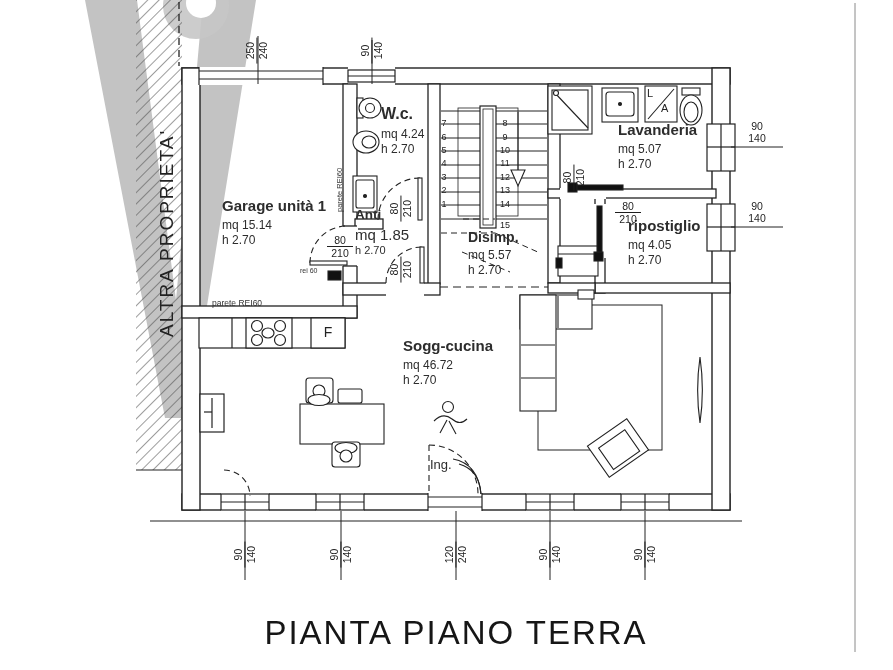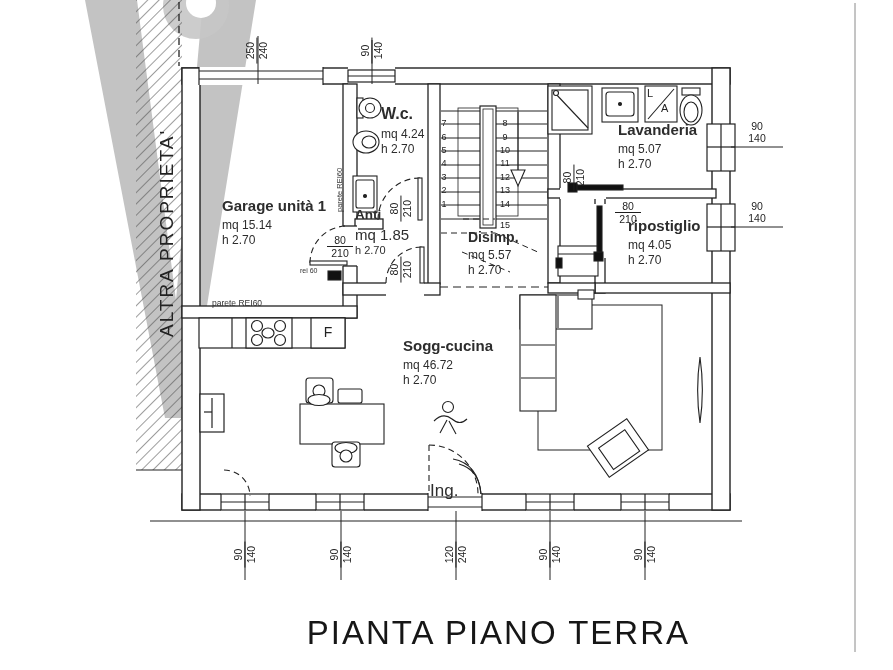--- a/index.html
+++ b/index.html
@@ -11,21 +11,21 @@
   .room .rmeta{font-size:12px;line-height:1.25;}
   .rot90{transform:rotate(-90deg);transform-origin:center center;}
   .dim{position:absolute;width:32px;display:flex;flex-direction:column;align-items:center;
        font-size:10.5px;line-height:1.15;color:#1f1f1f;text-align:center;}
   .dim span{display:block;}
   .dim .bot{border-top:1.2px solid #1f1f1f;padding:0 2px;min-width:22px;}
   .dim .top{padding:0 2px;}
   .dim.nobar .bot{border-top:none;}
   .snum{position:absolute;font-size:9px;width:14px;text-align:center;color:#222;}
   .tiny{font-size:7.5px;color:#333;}
-  #title{position:absolute;left:250px;top:614px;width:440px;text-align:right;
+  #title{position:absolute;left:236px;top:614px;width:440px;text-align:center;
          font-size:33px;letter-spacing:2px;color:#161616;}
   #side-label{position:absolute;left:58px;top:221px;width:220px;height:24px;text-align:center;
               font-size:19px;letter-spacing:2px;color:#222;transform:rotate(-90deg);transform-origin:center center;}
   .appl{position:absolute;color:#222;}
 </style>
 </head>
 <body>
 
 <div id="canvas">
 
@@ -285,21 +285,21 @@
 <div class="lbl room" style="left:628px;top:216px">
   <div class="rname">ripostiglio</div>
   <div class="rmeta">mq 4.05</div>
   <div class="rmeta">h 2.70</div>
 </div>
 <div class="lbl room" style="left:403px;top:336px">
   <div class="rname">Sogg-cucina</div>
   <div class="rmeta">mq 46.72</div>
   <div class="rmeta">h 2.70</div>
 </div>
-<div class="lbl" style="left:430px;top:480px;font-size:17px">Ing.</div>
+<div class="lbl" style="left:430px;top:457px;font-size:13px">Ing.</div>
 
 <div class="lbl tiny rot90" style="left:305px;top:185px;width:70px;text-align:center">parete REI60</div>
 <div class="lbl" style="left:212px;top:298px;font-size:8.5px;color:#333">parete REI60</div>
 <div class="lbl" style="left:300px;top:266px;font-size:7px;color:#333">rei 60</div>
 
 <div class="appl" style="left:311px;top:324px;width:34px;text-align:center;font-size:14px">F</div>
 <div class="appl" style="left:647px;top:87px;font-size:11px">L</div>
 <div class="appl" style="left:661px;top:102px;font-size:11px">A</div>
 
 <div class="snum" style="left:437px;top:118px">7</div>

